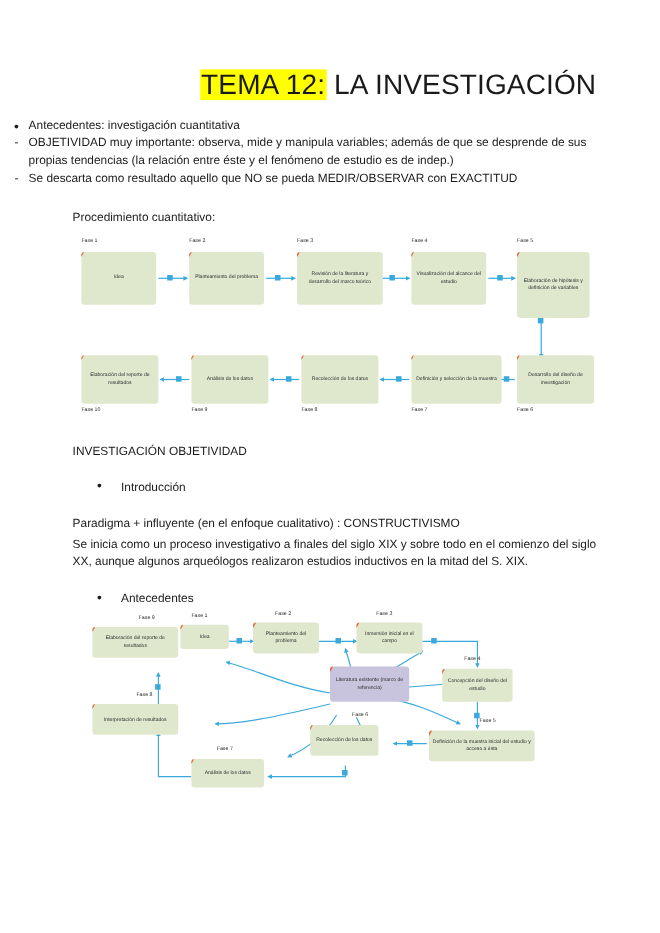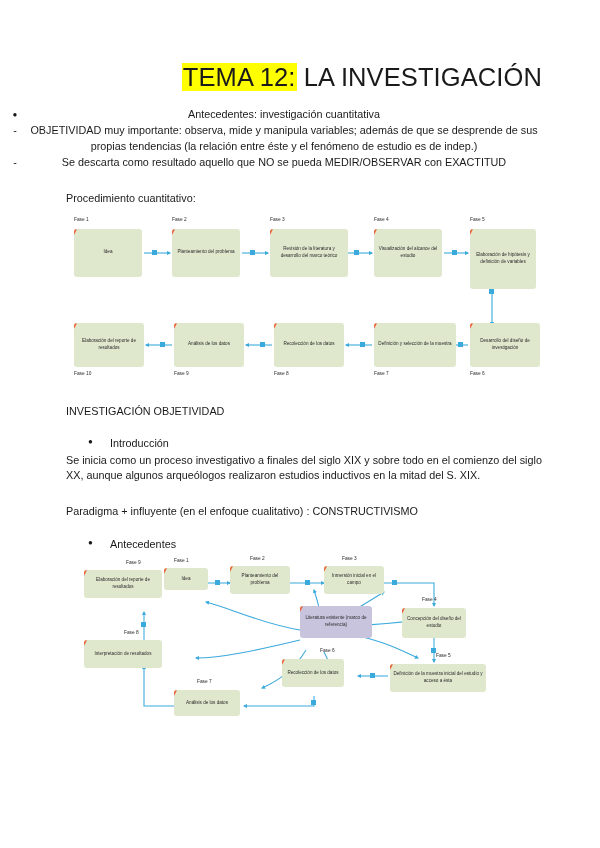--- a/index.html
+++ b/index.html
@@ -23,21 +23,21 @@
     font-weight:400;
     letter-spacing:.1px;
   }
   .hl { background:#ffff00; padding:0 1px; }
 
   
   .txt { font-size:10.8px; line-height:1.42; }
   .bullets { margin:14px 0 0 0; padding:0; list-style:none; }
   .bullets li { display:flex; margin:0 0 1px 0; }
   .bullets li .mk { width:26px; flex:0 0 26px; text-align:center; padding-left:4px;}
-  .bullets li .bd { flex:1 1 auto; padding-right:58px;text-align:center; }
+  .bullets li .bd { flex:1 1 auto; padding-right:58px; }
   .dot-mk { font-size:8px; line-height:15px; }
   .plain { margin-left:66px; margin-right:58px; }
   .bullet-line { display:flex; margin-left:88px; font-size:10.8px; }
   .bullet-line .mk { width:22px; flex:0 0 22px; font-size:8px; }
 
   
   .diagram { position:relative; margin:0 auto; }
   .node {
     position:absolute;
     background:#dfe8cd;
@@ -184,23 +184,23 @@
     <div class="fase" style="left:398px;top:156px;">Fase 6</div>
   </div>
 
   <div class="txt" style="margin:4px 0 0 66px;">INVESTIGACIÓN OBJETIVIDAD</div>
 
   <div class="bullet-line" style="margin-top:18px;">
     <span class="mk">●</span>
     <span>Introducción</span>
   </div>
 
+  <div class="txt plain" style="margin-top:20px;">Paradigma + influyente (en el enfoque cualitativo) : CONSTRUCTIVISMO</div>
+
   <div class="txt plain" style="margin-top:4px;">Se inicia como un proceso investigativo a finales del siglo XIX y sobre todo en el comienzo del siglo XX, aunque algunos arqueólogos realizaron estudios inductivos en la mitad del S. XIX.</div>
-
-  <div class="txt plain" style="margin-top:20px;">Paradigma + influyente (en el enfoque cualitativo) : CONSTRUCTIVISMO</div>
 
   <div class="bullet-line" style="margin-top:19px;">
     <span class="mk">●</span>
     <span>Antecedentes</span>
   </div>
 
   <div class="diagram" id="diag2" style="width:480px;height:170px;margin-left:62px;margin-top:4px;">
     <svg width="480" height="170" viewBox="0 0 480 170">
       <defs>
         <marker id="ar2" markerWidth="6" markerHeight="6" refX="3" refY="3" orient="auto">

